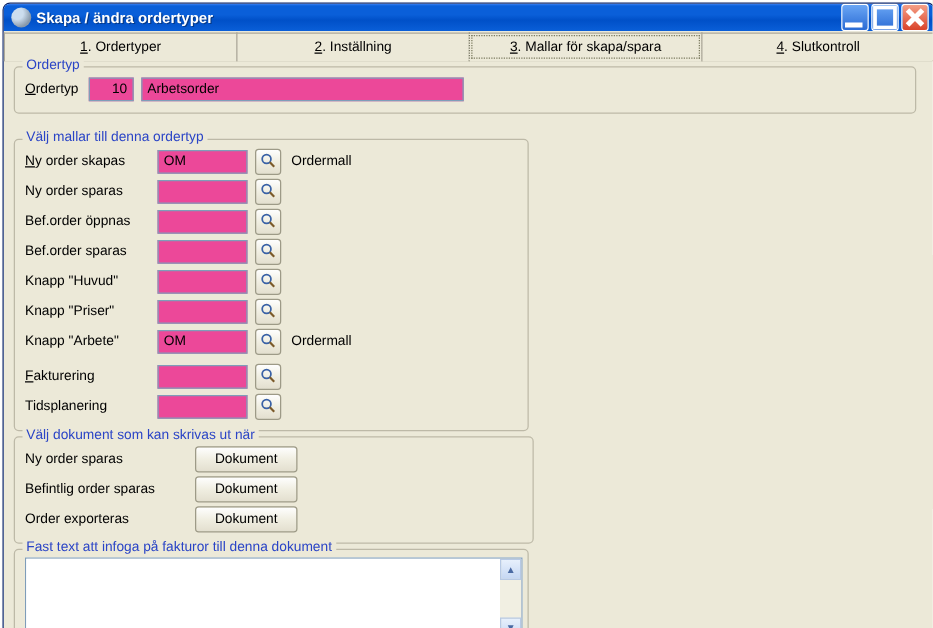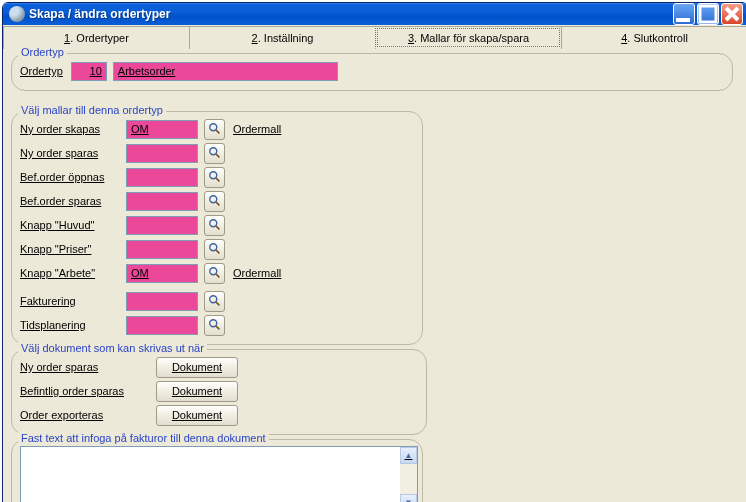--- a/index.html
+++ b/index.html
@@ -85,24 +85,23 @@
 .u { text-decoration: underline; }
 .content {
   flex: 1;
   padding: 4px 8px 6px 8px;
   display: flex;
   flex-direction: column;
   gap: 4px;
 }
 .groupbox {
   border: 1px solid #bdb9a7;
-  border-radius: 14px;
+  border-radius: 4px;
   padding: 6px 8px 8px 8px;
   position: relative;
-  text-decoration: underline;
 }
 .groupbox > .legend {
   position: absolute;
   top: -8px;
   left: 6px;
   background: #ece9d8;
   padding: 0 3px;
   color: #2a44c6;
   font-size: 11px;
 }
@@ -115,21 +114,21 @@
 .lbl { width: 100px; }
 input.txt, input.tnum {
   height: 19px;
   border: 1px solid #7f9db9;
   background: #ec4899;
   padding: 0 4px;
   font-family: inherit;
   font-size: 11px;
 }
 input.tnum { width: 36px; text-align: right; }
-input.txt.wide { width: 225px; }
+input.txt.wide { width: 258px; }
 input.txt.med { width: 72px; }
 .icon-btn {
   width: 21px; height: 21px;
   border: 1px solid #9d9a87;
   border-radius: 3px;
   background: linear-gradient(to bottom, #fefefe, #f0eee1 50%, #e3dfcf);
   display: flex; align-items: center; justify-content: center;
   cursor: pointer;
   padding: 0;
 }

